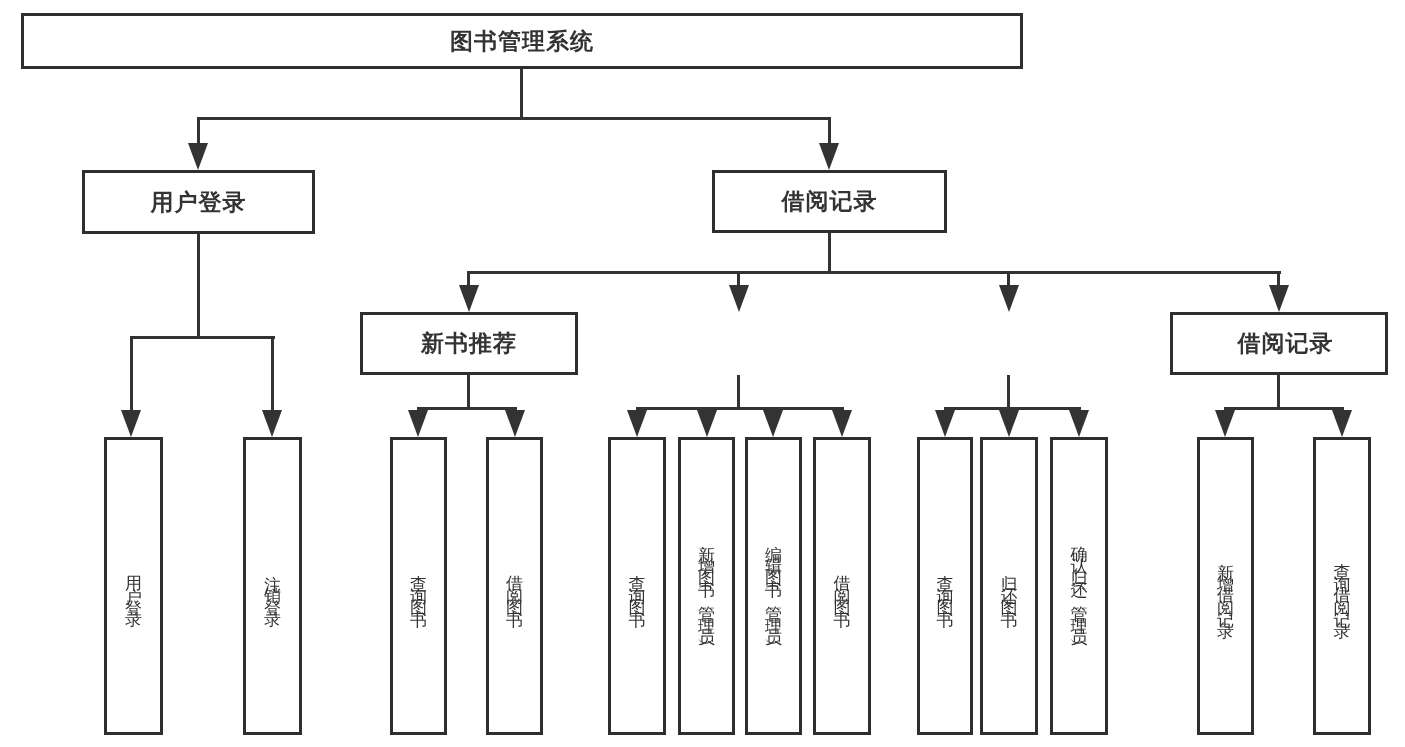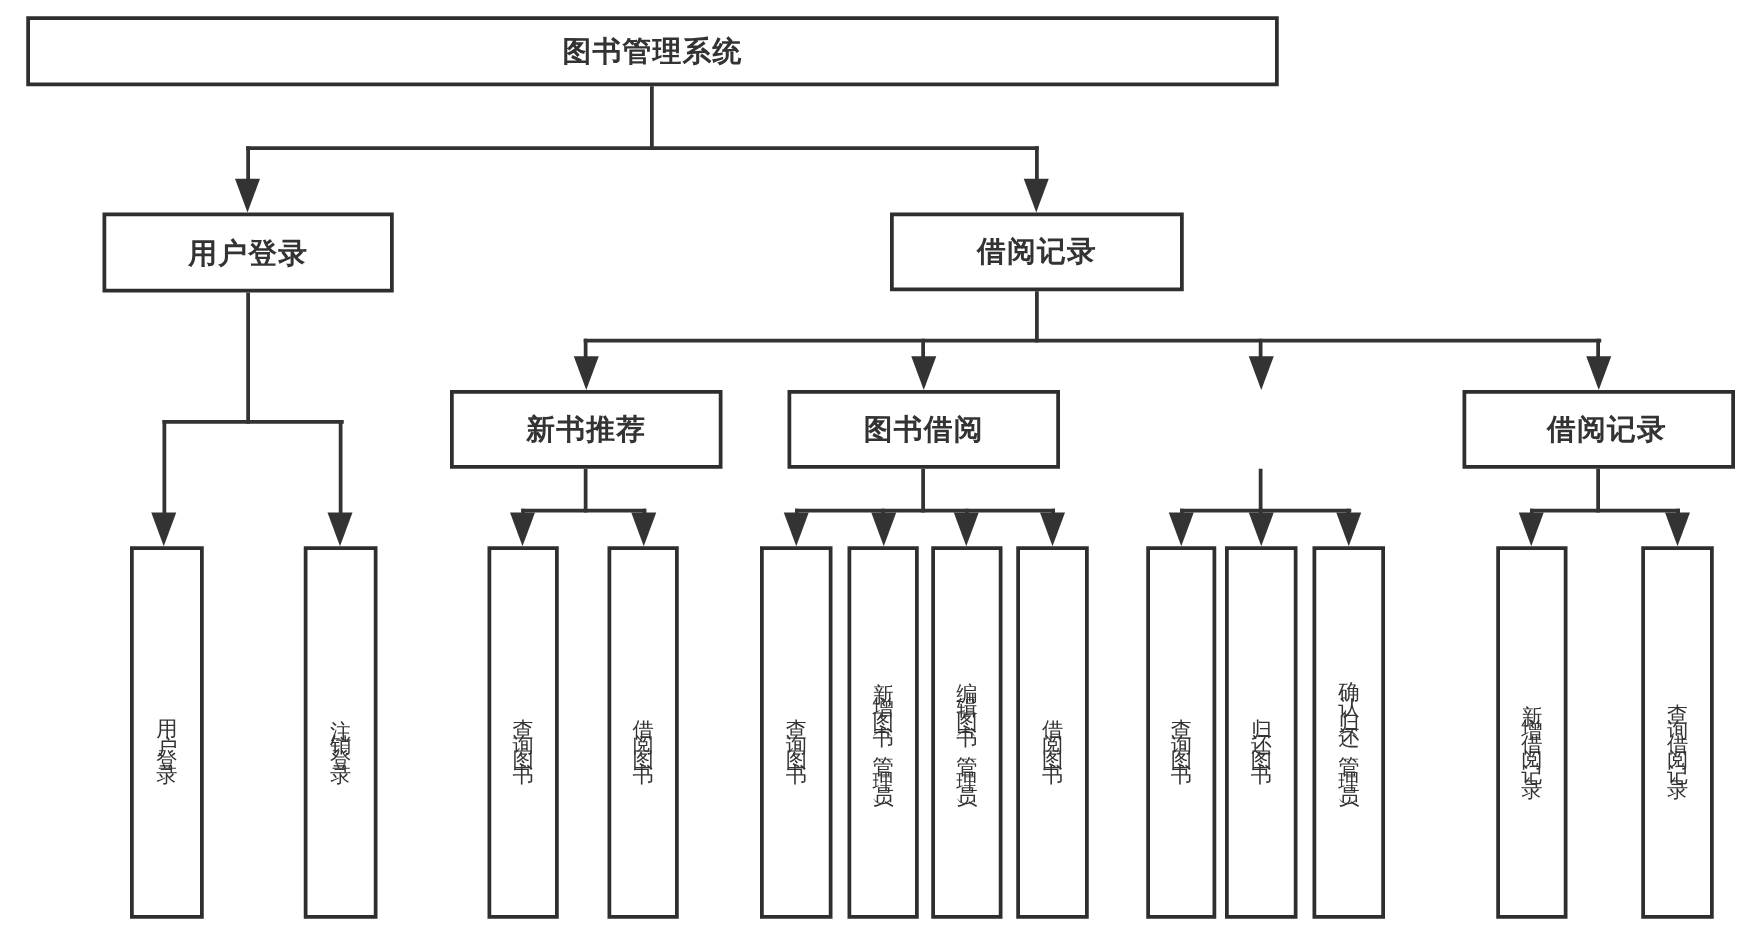--- a/index.html
+++ b/index.html
@@ -74,23 +74,20 @@
   </div>
 
   <div class="box h-node" style="left:712px; top:170px; width:235px; height:63px;">
     <span>借阅记录</span>
   </div>
 
   <div class="box h-node" style="left:360px; top:312px; width:218px; height:63px;text-align:right;">
     <span>新书推荐</span>
   </div>
 
-  <div class="box h-node" style="left:630px; top:312px; width:218px; height:63px;">
-    <span>图书借阅</span>
-  </div>
 
 
   <div class="box h-node" style="left:1170px; top:312px; width:218px; height:63px;padding-left:13px;">
     <span>借阅记录</span>
   </div>
 
   <div class="box v-node" style="left:104px; top:437px; width:59px; height:298px;">
     <span>用户登录</span>
   </div>
   <div class="box v-node" style="left:243px; top:437px; width:59px; height:298px;">

